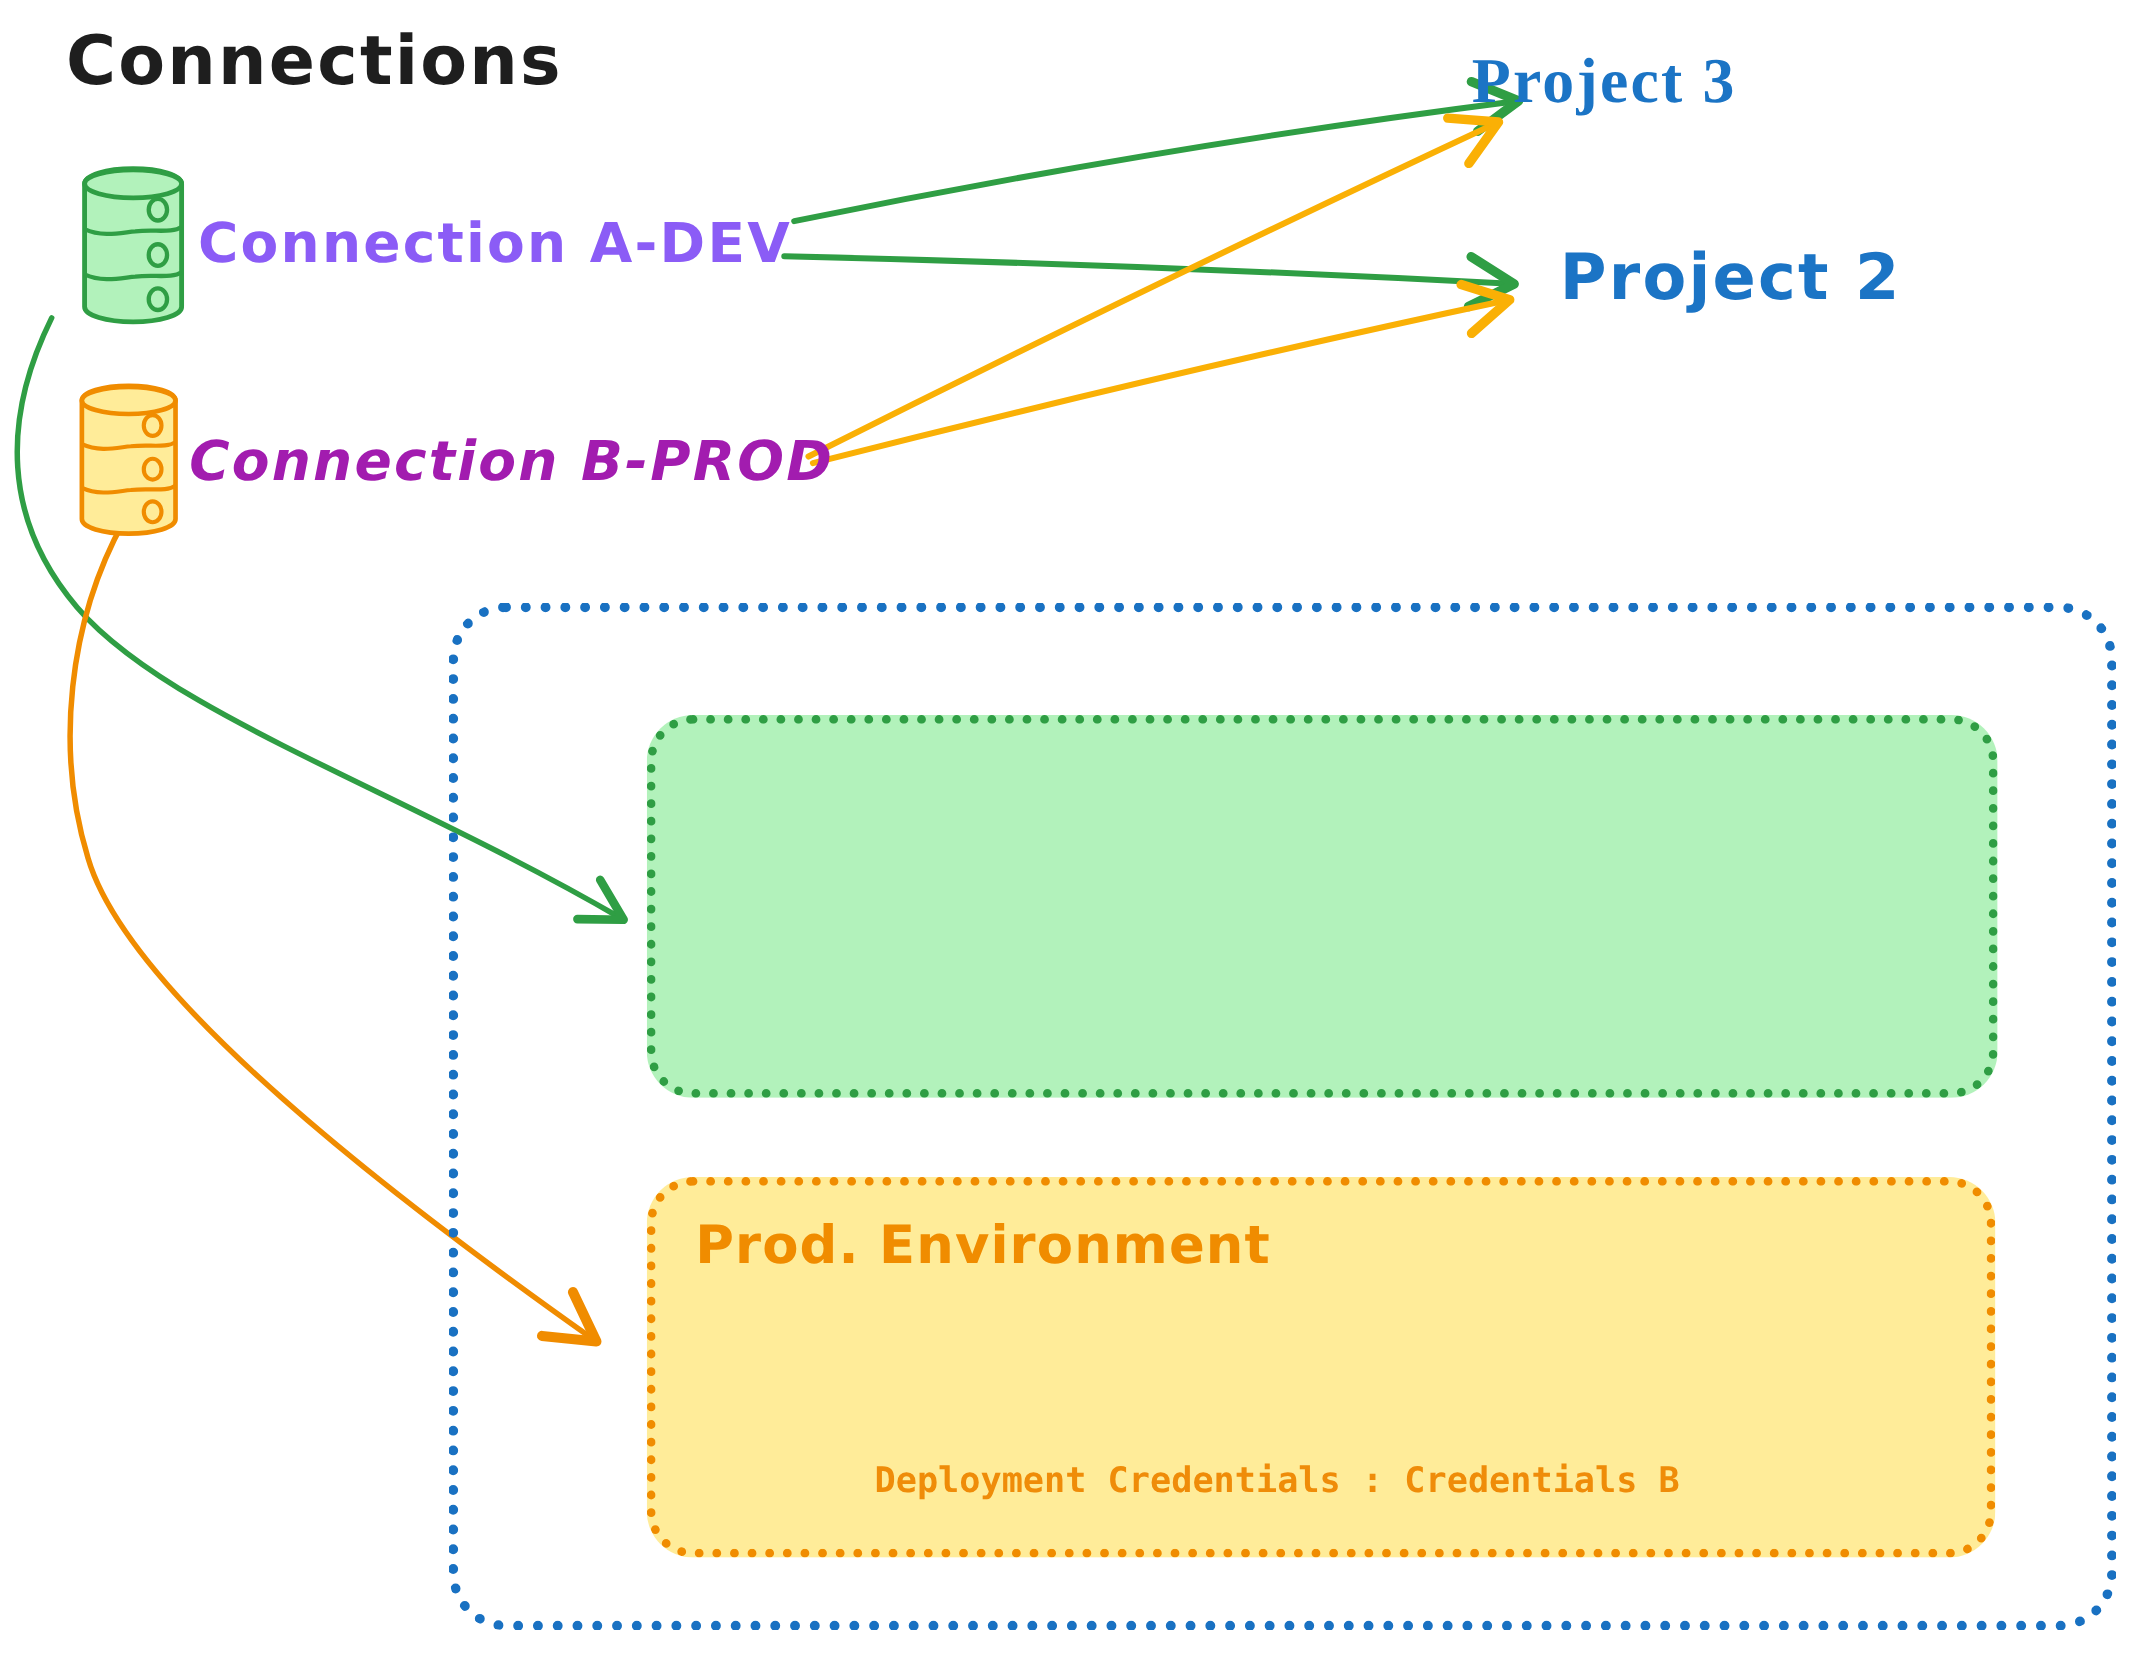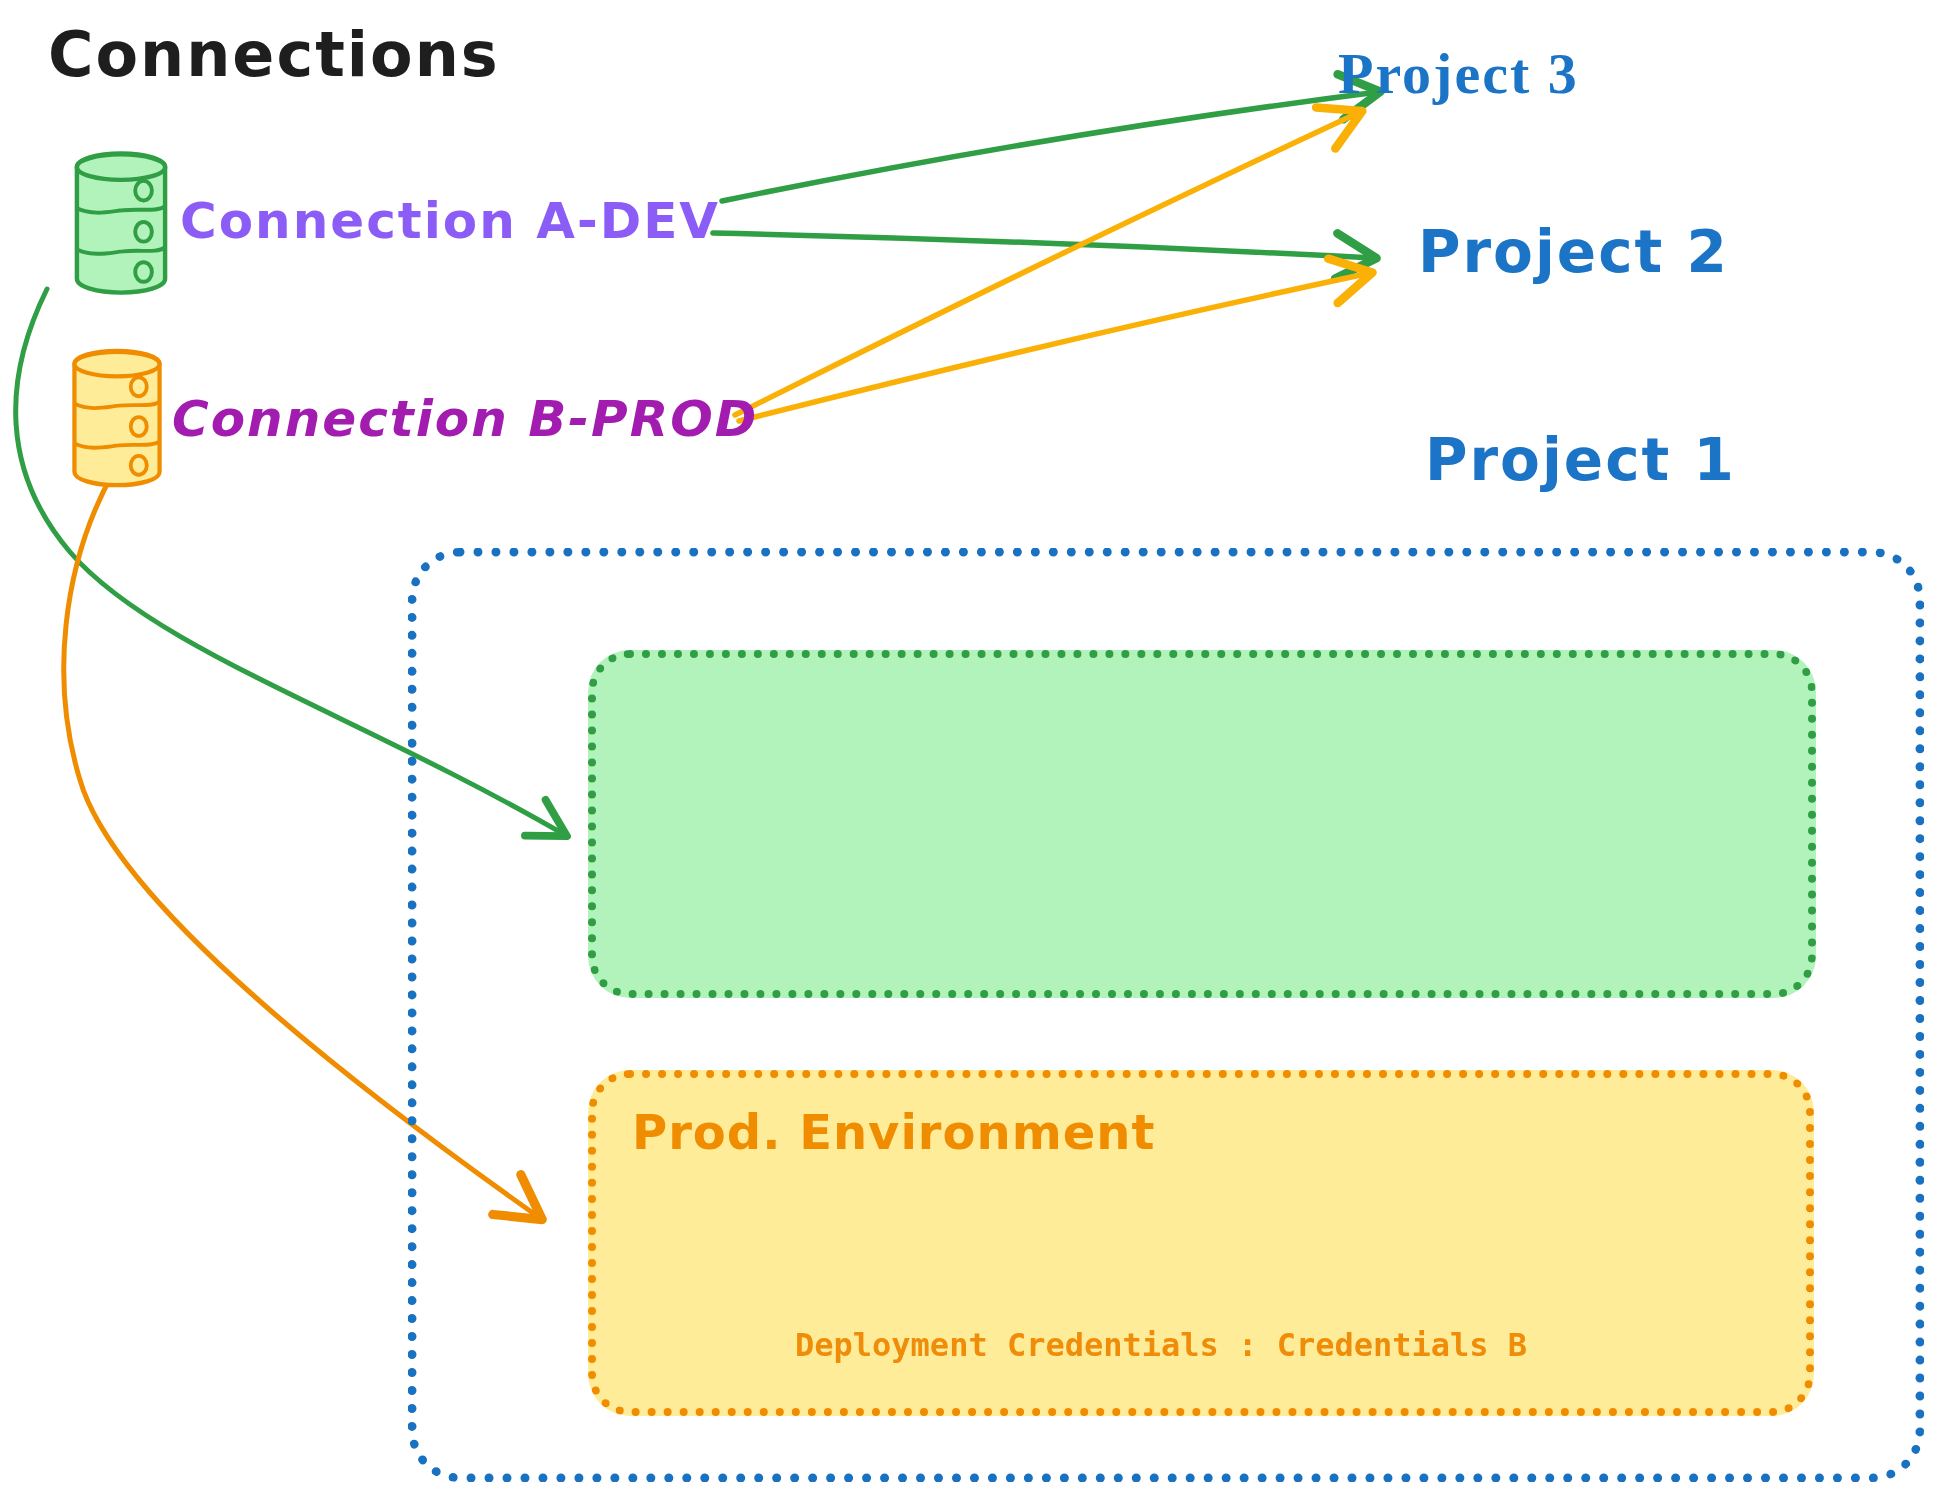--- a/index.html
+++ b/index.html
@@ -6,21 +6,21 @@
   .canvas{
     position:relative;
     width:1948px;height:1506px;
     background:#ffffff;
     font-family:"DejaVu Sans","Liberation Sans",sans-serif;
     overflow:hidden;
   }
   .abs{position:absolute;}
   .hand{font-weight:600;letter-spacing:1px;white-space:nowrap;}
   .title{
-    left:48px;top:18px;
+    left:60px;top:18px;
     font-size:62px;font-weight:700;color:#1e1e1e;letter-spacing:2px;
   }
   .conn-label{font-size:50px;letter-spacing:2px;}
   .label-adev{left:180px;top:192px;color:#8b5cf6;}
   .label-bprod{left:172px;top:390px;color:#a21caf;font-style:italic;}
   .project-label{font-size:58px;color:#1b74c5;letter-spacing:2px;}
   .p3{left:1338px;top:40px;font-family:Liberation Serif, serif;}
   .p2{left:1418px;top:218px;}
   .p1{left:1425px;top:426px;}
   .project1-box{
@@ -95,21 +95,20 @@
     <path d="M5,59 C22,67 40,62 52,61 C70,59 86,63 95,57" fill="none" stroke="#f08c00" stroke-width="4"></path>
     <path d="M5,101 C22,109 40,104 52,103 C70,101 86,105 95,99" fill="none" stroke="#f08c00" stroke-width="4"></path>
     <ellipse cx="73" cy="41" rx="8.5" ry="10" fill="none" stroke="#f08c00" stroke-width="4"></ellipse>
     <ellipse cx="73" cy="83" rx="8.5" ry="10" fill="none" stroke="#f08c00" stroke-width="4"></ellipse>
     <ellipse cx="73" cy="124" rx="8.5" ry="10" fill="none" stroke="#f08c00" stroke-width="4"></ellipse>
   </svg>
   <div class="abs hand conn-label label-bprod">Connection B-PROD</div>
 
   <div class="abs hand project-label p3">Project 3</div>
   <div class="abs hand project-label p2">Project 2</div>
-  <div class="abs hand project-label p1">Project 1</div>
 
   <div class="abs project1-box"></div>
 
   <div class="abs env-box dev-box"></div>
 
   <div class="abs env-box prod-box"></div>
   <div class="abs hand env-title prod-title">Prod. Environment</div>
   <div class="abs cred prod-cred">Deployment Credentials : Credentials B</div>
 
 </div>

